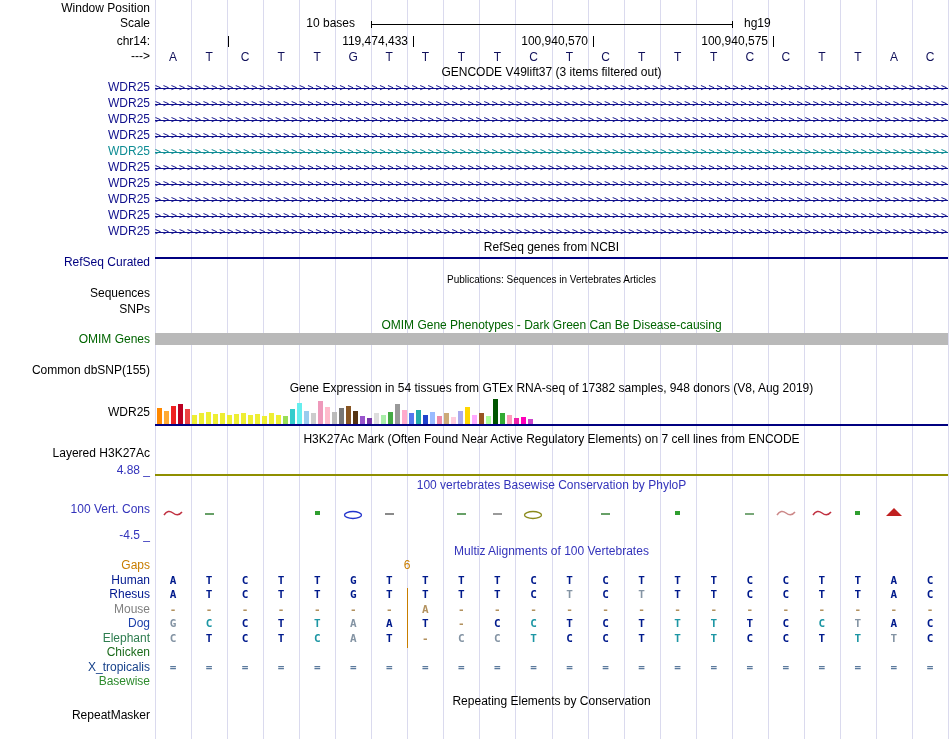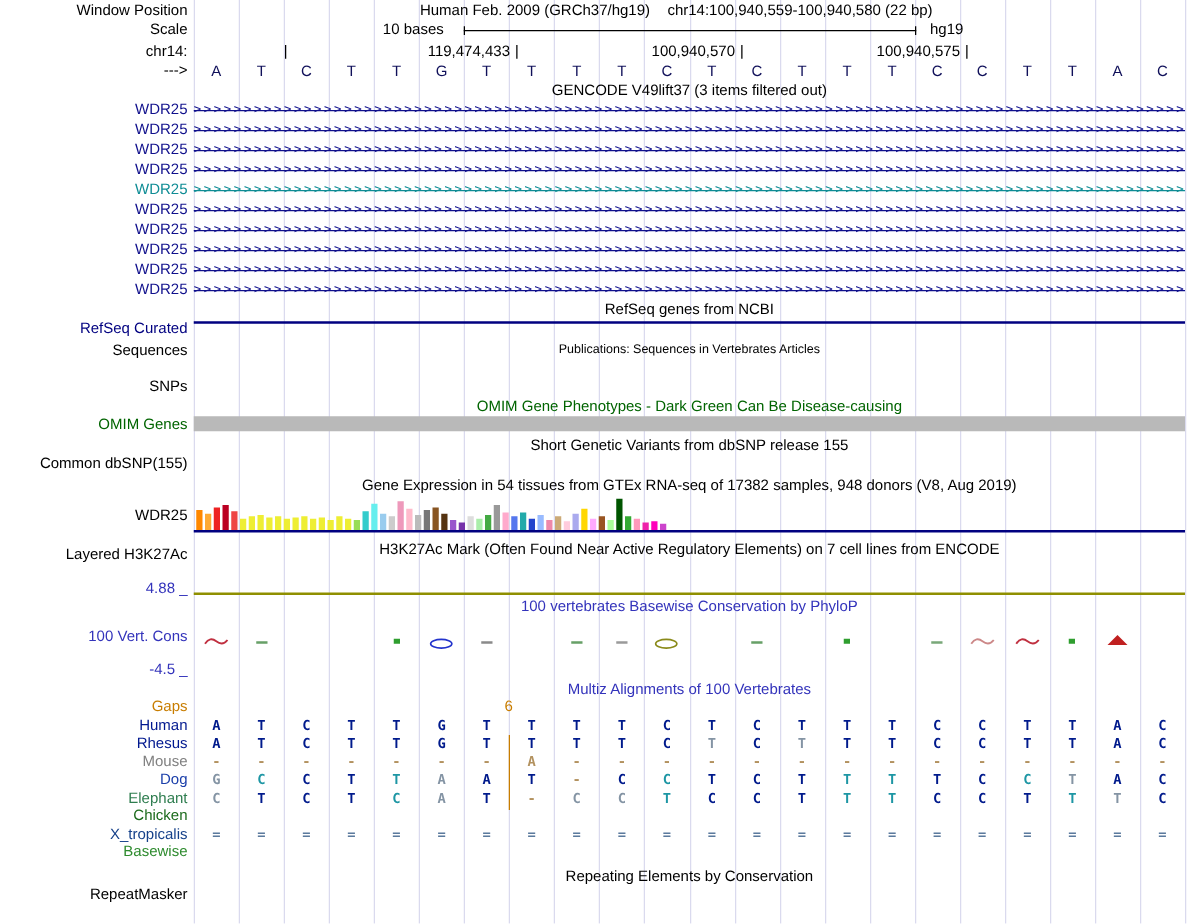--- a/index.html
+++ b/index.html
@@ -61,22 +61,20 @@
       <div class="gline" style="left: 732px;"></div>
       <div class="gline" style="left: 768px;"></div>
       <div class="gline" style="left: 804px;"></div>
       <div class="gline" style="left: 840px;"></div>
       <div class="gline" style="left: 876px;"></div>
       <div class="gline" style="left: 912px;"></div>
       <div class="gline" style="left: 948px;"></div>
     </div>
 
   <div class="lbl" style="top:2px">Window Position</div>
-  <div class="abs ctr" style="top:2px;left:278px;width:300px">Human Feb. 2009 (GRCh37/hg19)</div>
-  <div class="abs ctr" style="top:2px;left:490px;width:300px">chr14:100,940,559-100,940,580 (22 bp)</div>
 
   <div class="lbl" style="top:17px">Scale</div>
   <div class="abs" style="top:17px;left:255px;width:100px;text-align:right">10 bases</div>
   <div class="scalebar" style="top:24px;left:371px;width:362px"></div>
   <div class="abs" style="top:17px;left:744px">hg19</div>
 
   <div class="lbl" style="top:35px">chr14:</div>
   <div id="ruler">
       <div class="rtick" style="left: 228px;"></div>
       <div style="position: absolute; top: 35px; left: 278px; width: 130px; text-align: right; line-height: 13px;">119,474,433</div>
@@ -165,28 +163,27 @@
         <div class="gc-line" style="background: rgb(16, 16, 140);"></div>
         <div class="gc-arrows" style="color: rgb(16, 16, 140);">&gt;&gt;&gt;&gt;&gt;&gt;&gt;&gt;&gt;&gt;&gt;&gt;&gt;&gt;&gt;&gt;&gt;&gt;&gt;&gt;&gt;&gt;&gt;&gt;&gt;&gt;&gt;&gt;&gt;&gt;&gt;&gt;&gt;&gt;&gt;&gt;&gt;&gt;&gt;&gt;&gt;&gt;&gt;&gt;&gt;&gt;&gt;&gt;&gt;&gt;&gt;&gt;&gt;&gt;&gt;&gt;&gt;&gt;&gt;&gt;&gt;&gt;&gt;&gt;&gt;&gt;&gt;&gt;&gt;&gt;&gt;&gt;&gt;&gt;&gt;&gt;&gt;&gt;&gt;&gt;&gt;&gt;&gt;&gt;&gt;&gt;&gt;&gt;&gt;&gt;&gt;&gt;&gt;&gt;&gt;&gt;&gt;&gt;&gt;&gt;&gt;&gt;&gt;&gt;&gt;&gt;&gt;&gt;&gt;&gt;</div>
       </div>
     </div>
 
   <div class="hdr" style="top:241px">RefSeq genes from NCBI</div>
   <div class="lbl navy" style="top:256px">RefSeq Curated</div>
   <div class="hline" style="top:257px;height:2px;background:#000080"></div>
 
   <div class="hdr small" style="top:273px">Publications: Sequences in Vertebrates Articles</div>
-  <div class="lbl" style="top:274px">Sequences</div>
+  <div class="lbl" style="top:287px">Sequences</div>
   <div class="lbl" style="top:303px">SNPs</div>
 
   <div class="hdr green" style="top:319px">OMIM Gene Phenotypes - Dark Green Can Be Disease-causing</div>
   <div class="lbl green" style="top:333px">OMIM Genes</div>
   <div class="hline" style="top:333px;height:12px;background:#b9b9b9"></div>
 
-  <div class="hdr" style="top:350px">Short Genetic Variants from dbSNP release 155</div>
   <div class="lbl" style="top:364px">Common dbSNP(155)</div>
 
   <div class="hdr" style="top:382px">Gene Expression in 54 tissues from GTEx RNA-seq of 17382 samples, 948 donors (V8, Aug 2019)</div>
   <div class="lbl" style="top:406px">WDR25</div>
   <div id="gtex-bars">
       <div class="gtex-bar" style="height: 17px; background: rgb(255, 136, 0);"></div>
       <div class="gtex-bar" style="height: 14px; background: rgb(255, 170, 51);"></div>
       <div class="gtex-bar" style="height: 19px; background: rgb(238, 34, 34);"></div>
       <div class="gtex-bar" style="height: 21px; background: rgb(187, 0, 34);"></div>
       <div class="gtex-bar" style="height: 16px; background: rgb(238, 68, 68);"></div>
@@ -236,21 +233,21 @@
       <div class="gtex-bar" style="height: 26px; background: rgb(0, 85, 0);"></div>
       <div class="gtex-bar" style="height: 12px; background: rgb(51, 170, 51);"></div>
       <div class="gtex-bar" style="height: 10px; background: rgb(255, 153, 187);"></div>
       <div class="gtex-bar" style="height: 7px; background: rgb(238, 34, 170);"></div>
       <div class="gtex-bar" style="height: 8px; background: rgb(255, 0, 187);"></div>
       <div class="gtex-bar" style="height: 6px; background: rgb(204, 68, 204);"></div>
     </div>
   <div class="hline" style="top:424px;height:2px;background:#000080"></div>
 
   <div class="hdr" style="top:433px">H3K27Ac Mark (Often Found Near Active Regulatory Elements) on 7 cell lines from ENCODE</div>
-  <div class="lbl" style="top:437px">Layered H3K27Ac</div>
+  <div class="lbl" style="top:447px">Layered H3K27Ac</div>
   <div class="hline" style="top:474px;height:2px;background:#8f8f00"></div>
 
   <div class="lbl blue" style="top:464px">4.88 _</div>
   <div class="hdr blue" style="top:479px">100 vertebrates Basewise Conservation by PhyloP</div>
   <div class="lbl blue" style="top:503px">100 Vert. Cons</div>
   <div id="cons-marks">
       <div style="position: absolute; left: 8.02273px; top: 10px;"><svg width="20" height="10">
           <path d="M1 7 Q5 1 10 5 T19 4" fill="none" stroke="#c03040" stroke-width="1.5"></path>
         </svg></div>
       <div style="position: absolute; left: 49.5682px; top: 16px; width: 9px; height: 2px; background: rgb(103, 160, 103);"></div>

